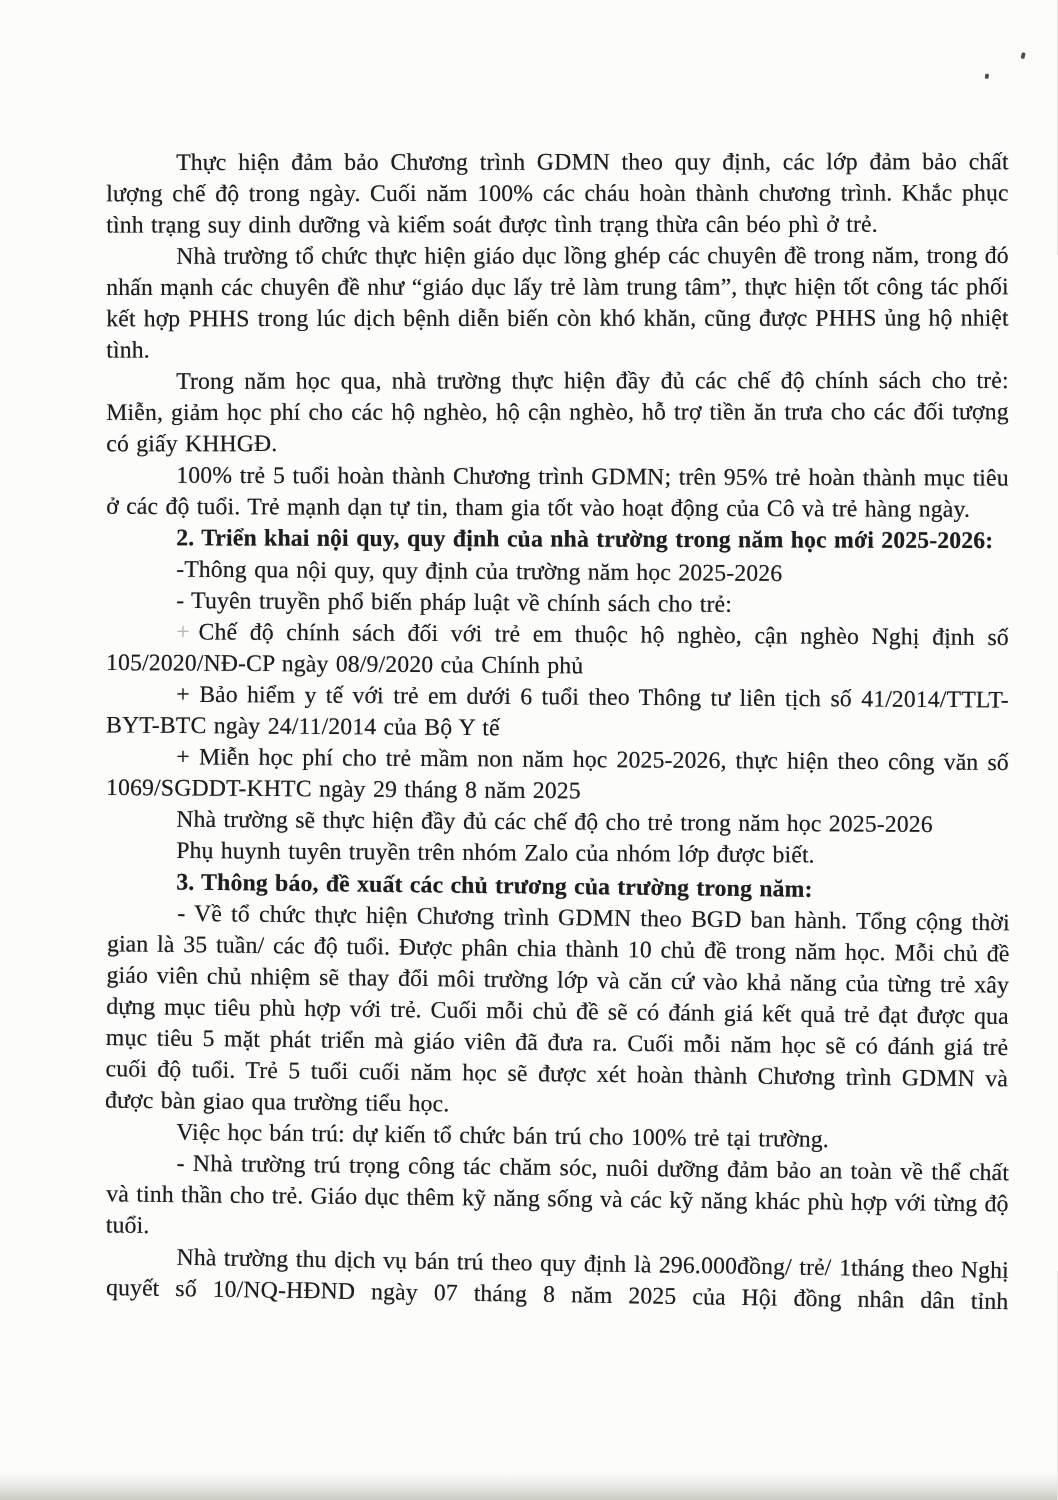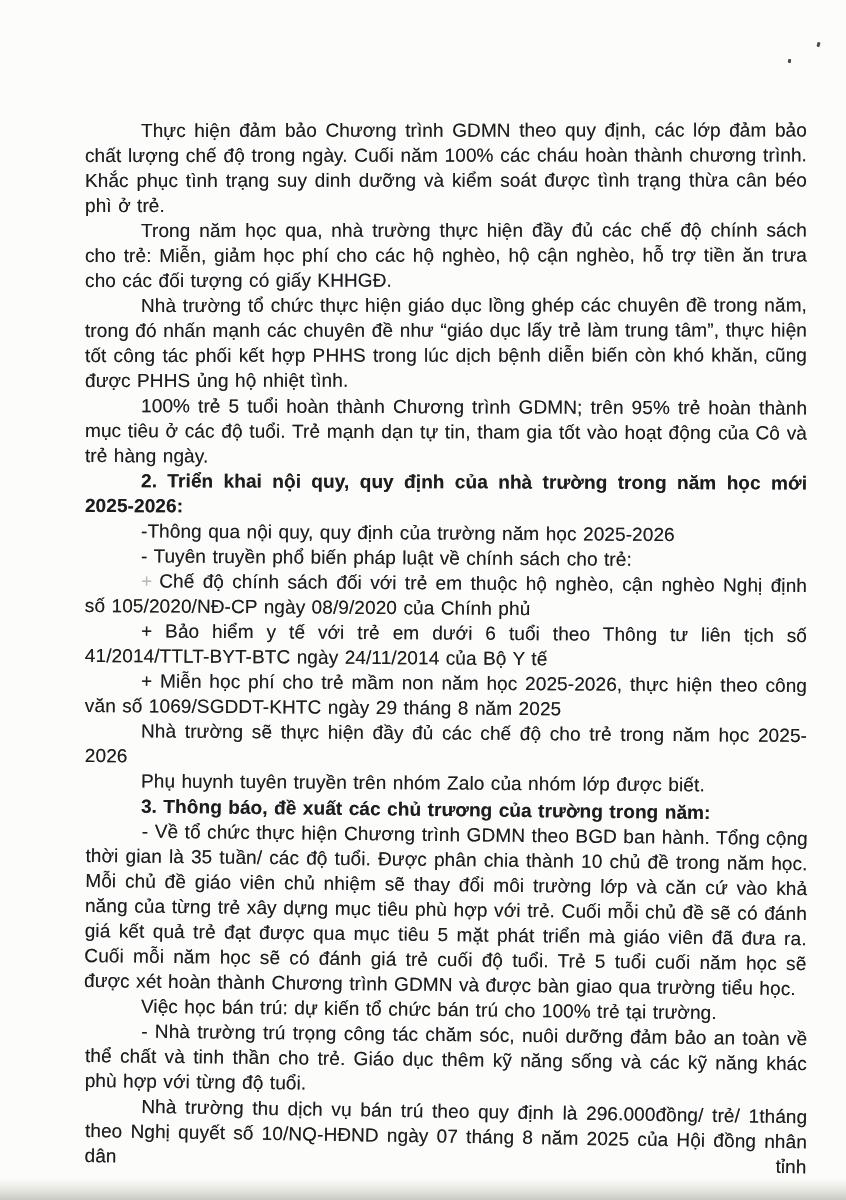--- a/index.html
+++ b/index.html
@@ -4,21 +4,21 @@
 <style>
   html, body { margin: 0; padding: 0; background: #d9d9d6; }
   .page {
     position: relative;
     width: 846px;
     height: 1200px;
     margin: 0 auto;
     overflow: hidden;
     background: linear-gradient(180deg, #fdfdfc 0%, #fcfcfa 80%, #f7f7f3 95%, #ececе7 100%);
     background-color: #fcfcfa;
-    font-family: Liberation Sans, sans-serif;
+    font-family: Liberation Serif, serif;
     color: #1d1d20;
   }
   .content {
     position: absolute;
     left: 85px;
     top: 118px;
     width: 722px;
     text-align: justify;
     font-size: 19px;
     line-height: 25px;
@@ -62,22 +62,22 @@
 </head>
 <body>
 
 <div class="page">
 
   <div class="speck s1"></div>
   <div class="speck s2"></div>
 
   <div class="content">
     <p class="t0">Thực hiện đảm bảo Chương trình GDMN theo quy định, các lớp đảm bảo chất lượng chế độ trong ngày. Cuối năm 100% các cháu hoàn thành chương trình. Khắc phục tình trạng suy dinh dưỡng và kiểm soát được tình trạng thừa cân béo phì ở trẻ.</p>
+    <p class="t0">Nhà trường tổ chức thực hiện giáo dục lồng ghép các chuyên đề trong năm, trong đó nhấn mạnh các chuyên đề như “giáo dục lấy trẻ làm trung tâm”, thực hiện tốt công tác phối kết hợp PHHS trong lúc dịch bệnh diễn biến còn khó khăn, cũng được PHHS ủng hộ nhiệt tình.</p>
     <p class="t0">Trong năm học qua, nhà trường thực hiện đầy đủ các chế độ chính sách cho trẻ: Miễn, giảm học phí cho các hộ nghèo, hộ cận nghèo, hỗ trợ tiền ăn trưa cho các đối tượng có giấy KHHGĐ.</p>
-    <p class="t0">Nhà trường tổ chức thực hiện giáo dục lồng ghép các chuyên đề trong năm, trong đó nhấn mạnh các chuyên đề như “giáo dục lấy trẻ làm trung tâm”, thực hiện tốt công tác phối kết hợp PHHS trong lúc dịch bệnh diễn biến còn khó khăn, cũng được PHHS ủng hộ nhiệt tình.</p>
     <p class="t1">100% trẻ 5 tuổi hoàn thành Chương trình GDMN; trên 95% trẻ hoàn thành mục tiêu ở các độ tuổi. Trẻ mạnh dạn tự tin, tham gia tốt vào hoạt động của Cô và trẻ hàng ngày.</p>
     <p class="heading t1">2. Triển khai nội quy, quy định của nhà trường trong năm học mới 2025-2026:</p>
     <p class="t2">-Thông qua nội quy, quy định của trường năm học 2025-2026</p>
     <p class="t2">- Tuyên truyền phổ biến pháp luật về chính sách cho trẻ:</p>
     <p class="t2">
       <span class="faint-plus">+</span><span>Chế độ chính sách đối với trẻ em thuộc hộ nghèo, cận nghèo Nghị định số 105/2020/NĐ-CP ngày 08/9/2020 của Chính phủ</span>
     </p>
     <p class="t2">+ Bảo hiểm y tế với trẻ em dưới 6 tuổi theo Thông tư liên tịch số 41/2014/TTLT-BYT-BTC ngày 24/11/2014 của Bộ Y tế</p>
     <p class="t2">+ Miễn học phí cho trẻ mầm non năm học 2025-2026, thực hiện theo công văn số 1069/SGDDT-KHTC ngày 29 tháng 8 năm 2025</p>
     <p class="t2">Nhà trường sẽ thực hiện đầy đủ các chế độ cho trẻ trong năm học 2025-2026</p>

